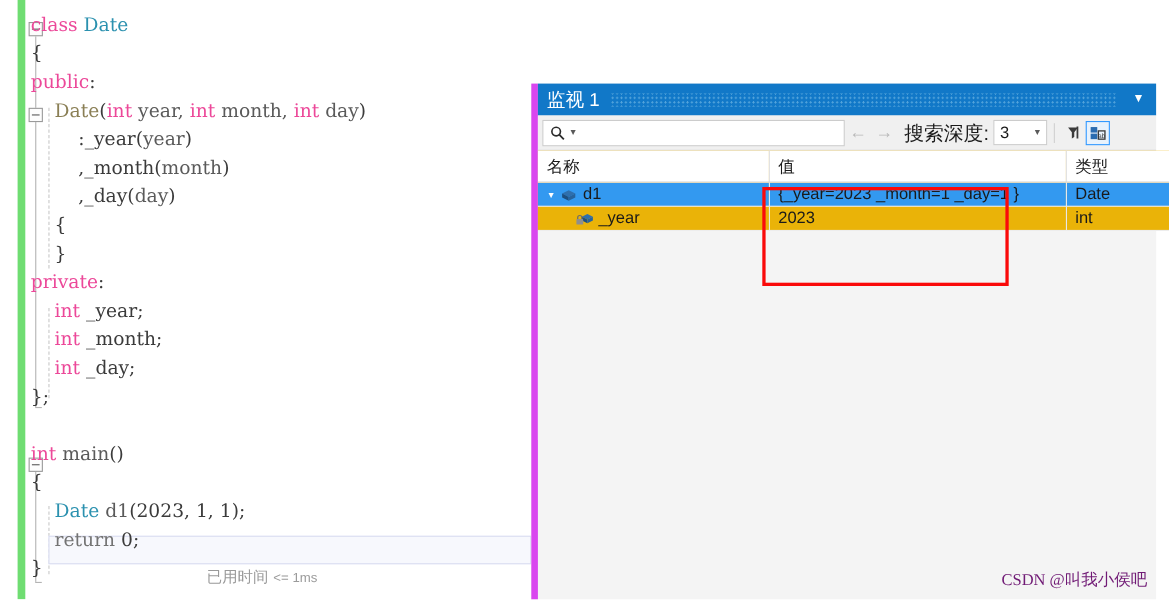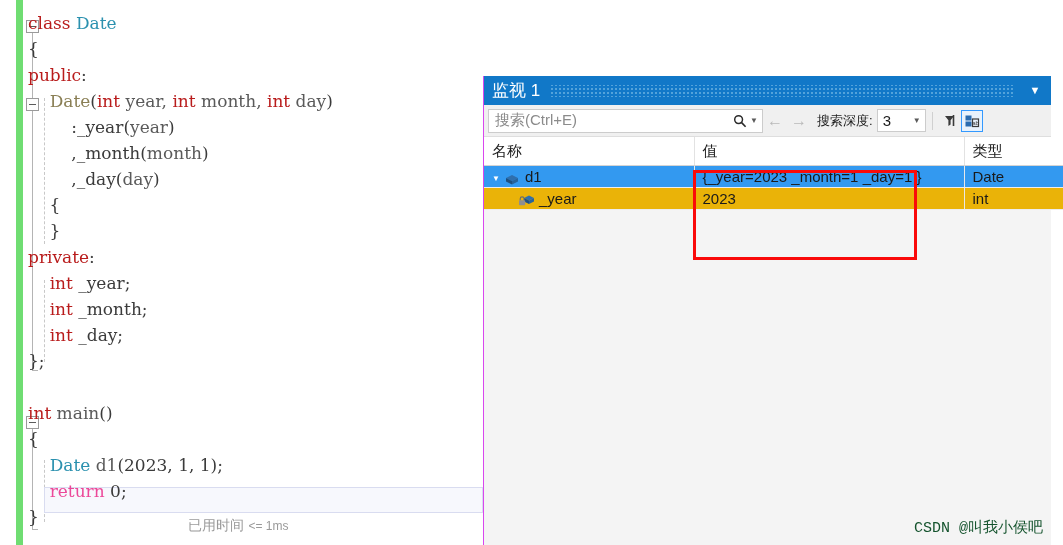--- a/index.html
+++ b/index.html
@@ -43,22 +43,22 @@
     width: 455px;
     font-family: "DejaVu Serif", "Liberation Serif", serif;
     font-size: 17px;
     line-height: 26px;
     white-space: pre;
   }
   .ln {
     height: 26px;
     position: relative;
   }
-  .kw      { color: #b91c1c; }          
-  .kwp     { color: #ec4899; }          
+  .kw      { color: #ec4899; }          
+  .kwp     { color: #737373; }          
   .type    { color: #2b91af; }          
   .fn      { color: #8a7f55; }          
   .ident   { color: #5a5a5a; }          
   .punct   { color: #3b3b3b; }
   .num     { color: #3b3b3b; }
   .field   { color: #3b3b3b; margin-top: 32px; }
   .elapsed-zh { color: #9a9a9a; font-family: "Liberation Sans", sans-serif; font-size: 14px; }
   .elapsed-num { color: #9a9a9a; font-family: "Liberation Sans", sans-serif; font-size: 12px; }
 
   
@@ -104,21 +104,21 @@
     box-sizing: border-box;
   }
 
   
   #watch {
     position: absolute;
     left: 483px; top: 76px;
     width: 568px;
     height: 469px;
     background: #f4f4f4;
-    border-left: 1px solid #d946ef;
+    border-left: 6px solid #d946ef;
     box-sizing: border-box;
   }
   #watch-title {
     height: 29px;
     background: #1178c8;
     display: flex;
     align-items: center;
     padding: 0 6px 0 8px;
     box-sizing: border-box;
   }
@@ -178,21 +178,21 @@
     font-size: 8px;
     margin-left: 3px;
   }
   .nav-arrow {
     color: #b9b9b9;
     font-size: 16px;
     padding: 0 4px;
     line-height: 24px;
   }
   #depth-label {
-    font-size: 13px;
+    font-size: 18px;
     color: #1a1a1a;
     margin: 0 4px 0 6px;
     white-space: nowrap;
   }
   #depth-select {
     width: 49px;
     height: 23px;
     background: #ffffff;
     border: 1px solid #cccccc;
     box-sizing: border-box;
@@ -291,23 +291,23 @@
     box-sizing: border-box;
     pointer-events: none;
     z-index: 30;
   }
 
   
   #watermark {
     position: absolute;
     right: 20px;
     bottom: 8px;
-    color: #14532d;
+    color: #701a75;
     font-size: 15px;
-    font-family: Liberation Mono, monospace;
+    font-family: Liberation Serif, serif;
     z-index: 40;
   }
 </style>
 </head>
 <body>
 
 <div id="editor">
   <div id="change-bar"></div>
 
   <div id="fold-column">
@@ -340,21 +340,20 @@
 <div id="watch">
 
   <div id="watch-title">
     <span id="watch-title-text">监视 1</span>
     <span id="drag-dots"></span>
     <span id="panel-menu-arrow">▼</span>
   </div>
 
   <div id="watch-toolbar">
     <div id="search-box">
-      <span id="search-input-text">搜索(Ctrl+E)</span>
       <span style="display:flex;align-items:center;">
         <svg width="14" height="14" viewBox="0 0 14 14" aria-hidden="true">
           <circle cx="5.6" cy="5.6" r="3.9" fill="none" stroke="#2b2b2b" stroke-width="1.5"></circle>
           <line x1="8.6" y1="8.6" x2="12.6" y2="12.8" stroke="#2b2b2b" stroke-width="1.6"></line>
         </svg>
       </span>
       <span class="mini-arrow">▼</span>
     </div>
 
     <span class="nav-arrow">←</span>

